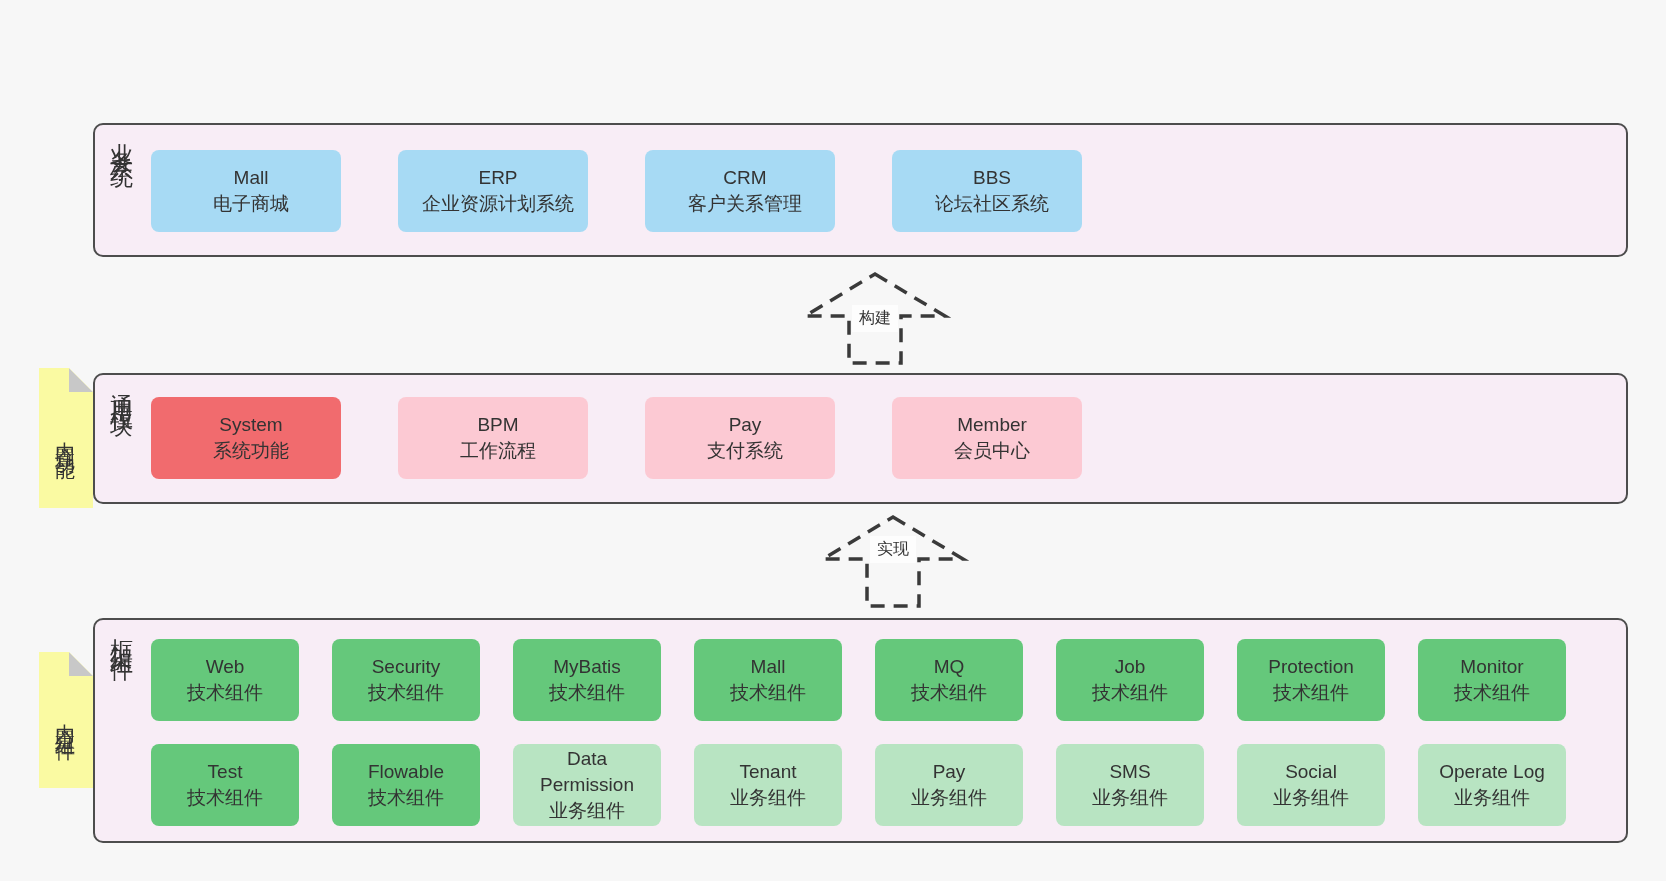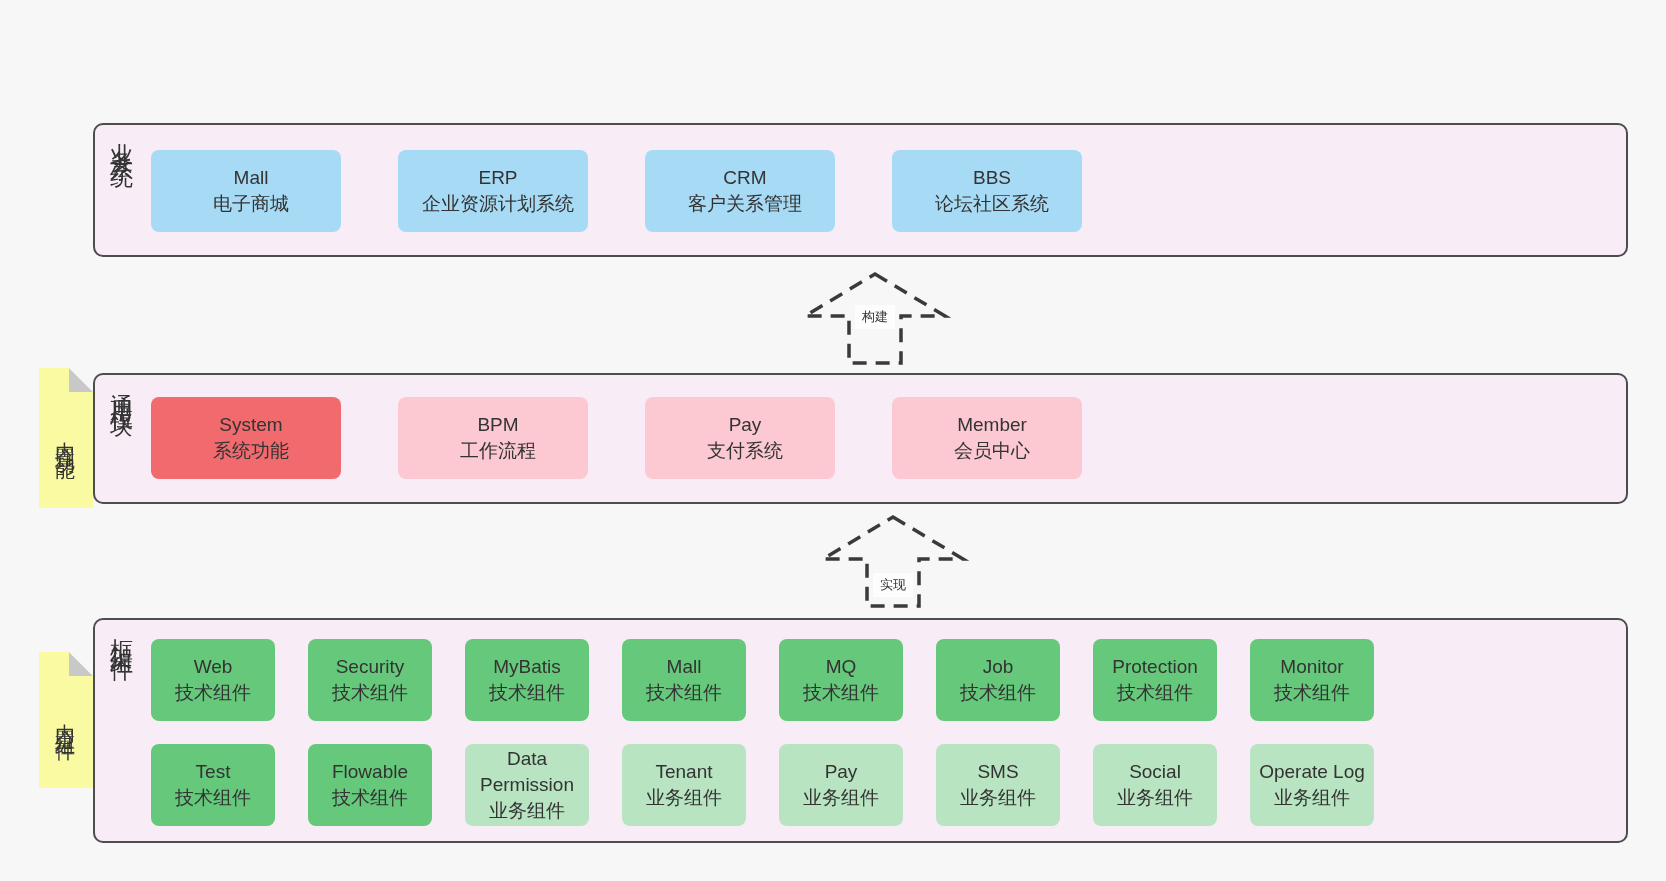--- a/index.html
+++ b/index.html
@@ -52,21 +52,21 @@
     display: flex; flex-direction: column;
     align-items: center; justify-content: center;
     text-align: center;
     font-size: 19px;
     line-height: 26px;
     color: var(--text, #333);
     box-sizing: border-box;
     padding: 2px 6px;
   }
   .row6 .box { width: 190px; height: 82px; padding-left: 16px; }
-  .row8 .box { width: 124px; height: 82px; }
+  .row8 .box { width: 148px; height: 82px; }
   .box.blue       { background: var(--blue, #a7daf4); }
   .box.red        { background: var(--red, #f16b6e); }
   .box.pink       { background: var(--pink, #fcc9d3); }
   .box.green      { background: var(--green, #65c87b); }
   .box.lightgreen { background: var(--lightgreen, #b8e4c2); }
 
   
   .note {
     position: absolute;
     left: 39px; width: 54px;
@@ -99,26 +99,26 @@
     fill: none;
     stroke: var(--arrow, #3a3a3a);
     stroke-width: 3.5;
     stroke-dasharray: 14 9;
   }
   .arrow-label {
     position: absolute;
     transform: translateX(-50%);
     background: #fdfdfd;
     padding: 3px 7px;
-    font-size: 13px;
+    font-size: 16px;
     color: var(--text, #333);
     white-space: nowrap;
   }
   .arrow-label-1 { left: 875px; top: 305px; }
-  .arrow-label-2 { left: 893px; top: 573px; }
+  .arrow-label-2 { left: 893px; top: 536px; }
 </style>
 </head>
 <body>
 
 <div class="canvas">
 
   <section class="layer layer-0">
     <div class="side-label">业务系统</div>
     <div class="row row6 r0">
         <div class="box blue">

